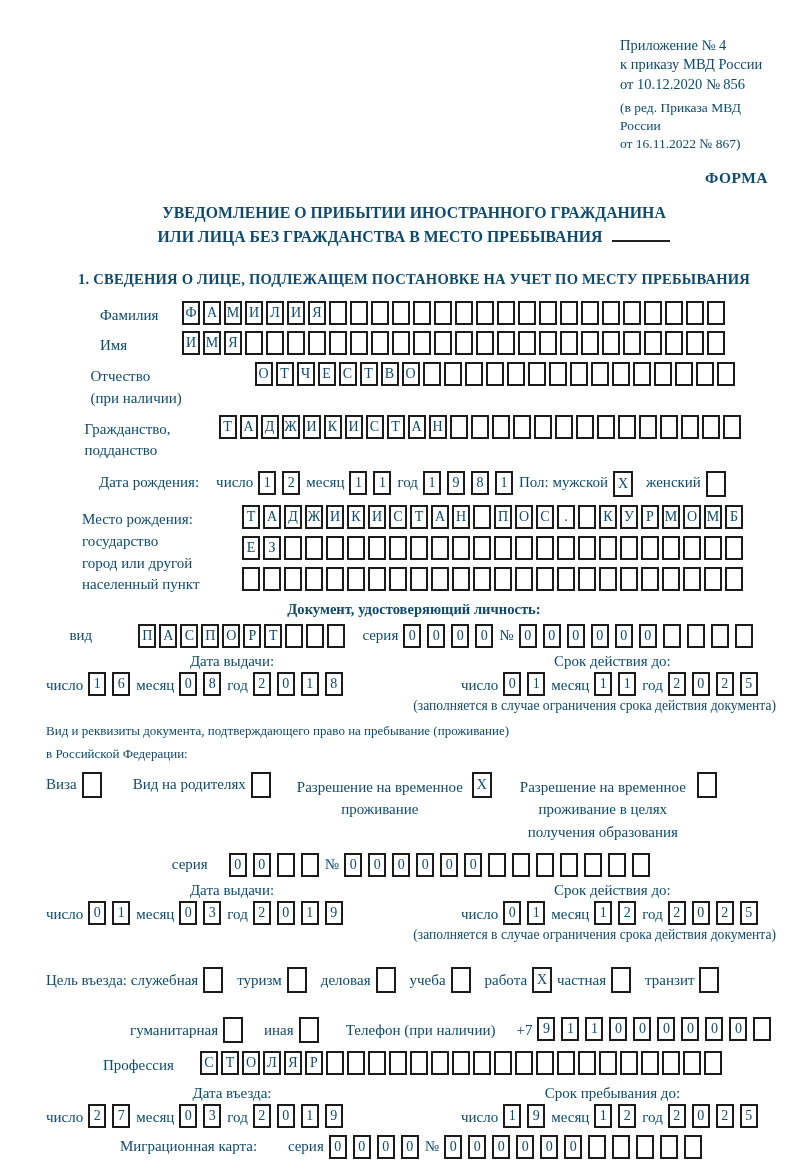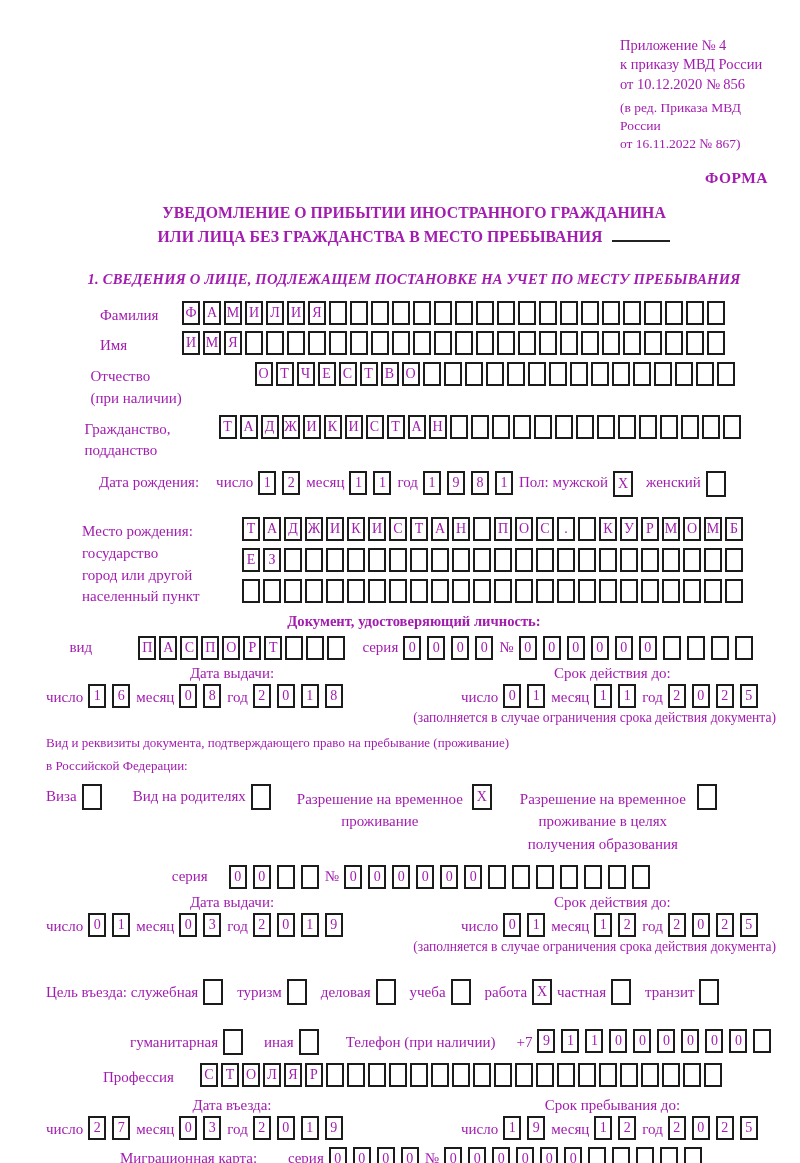--- a/index.html
+++ b/index.html
@@ -3,34 +3,34 @@
 <meta charset="utf-8">
 <style>
   html,body{margin:0;padding:0;background:#fff;}
   .page{
     position:relative;
     width:800px;
     height:1163px;
     box-sizing:border-box;
     padding:36px 18px 10px 46px;
     background:#fff;
-    color:#a21caf;
+    color:#0c4a6e;
     font-family:"Liberation Serif","DejaVu Serif",serif;
     font-size:15px;
     overflow:hidden;
   }
   .pre{white-space:pre-line;}
   
   .hdr{margin-left:574px;font-size:14.5px;line-height:1.33;}
   .hdr2{margin-left:574px;font-size:13.5px;line-height:1.33;margin-top:5px;}
   .forma{text-align:right;padding-right:14px;font-weight:bold;font-size:15.5px;margin-top:16px;letter-spacing:.5px;}
   
   .title{ text-align:center;font-weight:bold;font-size:15.8px;line-height:1.55;margin-top:14px;}
   .blank-line{display:inline-block;width:58px;border-bottom:2px solid #222;height:13px;margin-left:10px;}
-  .sect{ text-align:center;font-weight:bold;font-size:14.6px;margin-top:21px;letter-spacing:.2px;font-style:italic;}
+  .sect{ text-align:center;font-weight:bold;font-size:14.6px;margin-top:21px;letter-spacing:.2px;}
   
   .formwrap{margin-top:13px;}
   .frow{display:flex;align-items:flex-start;margin-bottom:5px;justify-content:center;}
   .flabel{flex:none;padding-top:4px;font-size:15px;line-height:1.45;}
   .cells{display:inline-flex;flex:none;}
   .cell{
     box-sizing:border-box;flex:none;
     width:18px;height:24px;border:2px solid #1b1b1b;margin-right:3px;
     display:flex;align-items:center;justify-content:center;
     font-size:14px;background:#fff;
@@ -224,21 +224,21 @@
       <div class="w">Пол: мужской</div>
       <div class="cells cb">
           <span class="cell">X</span>
         </div>
       <div class="w" style="padding-left:10px">женский</div>
       <div class="cells cb">
           <span class="cell"></span>
         </div>
     </div>
 
-    <div class="frow" style="margin-top:20px">
+    <div class="frow" style="margin-top:8px">
       <div class="flabel pre" style="width:160px">Место рождения:
 государство
 город или другой
 населенный пункт</div>
       <div class="stack">
         <div class="cells">
             <span class="cell">Т</span>
             <span class="cell">А</span>
             <span class="cell">Д</span>
             <span class="cell">Ж</span>

